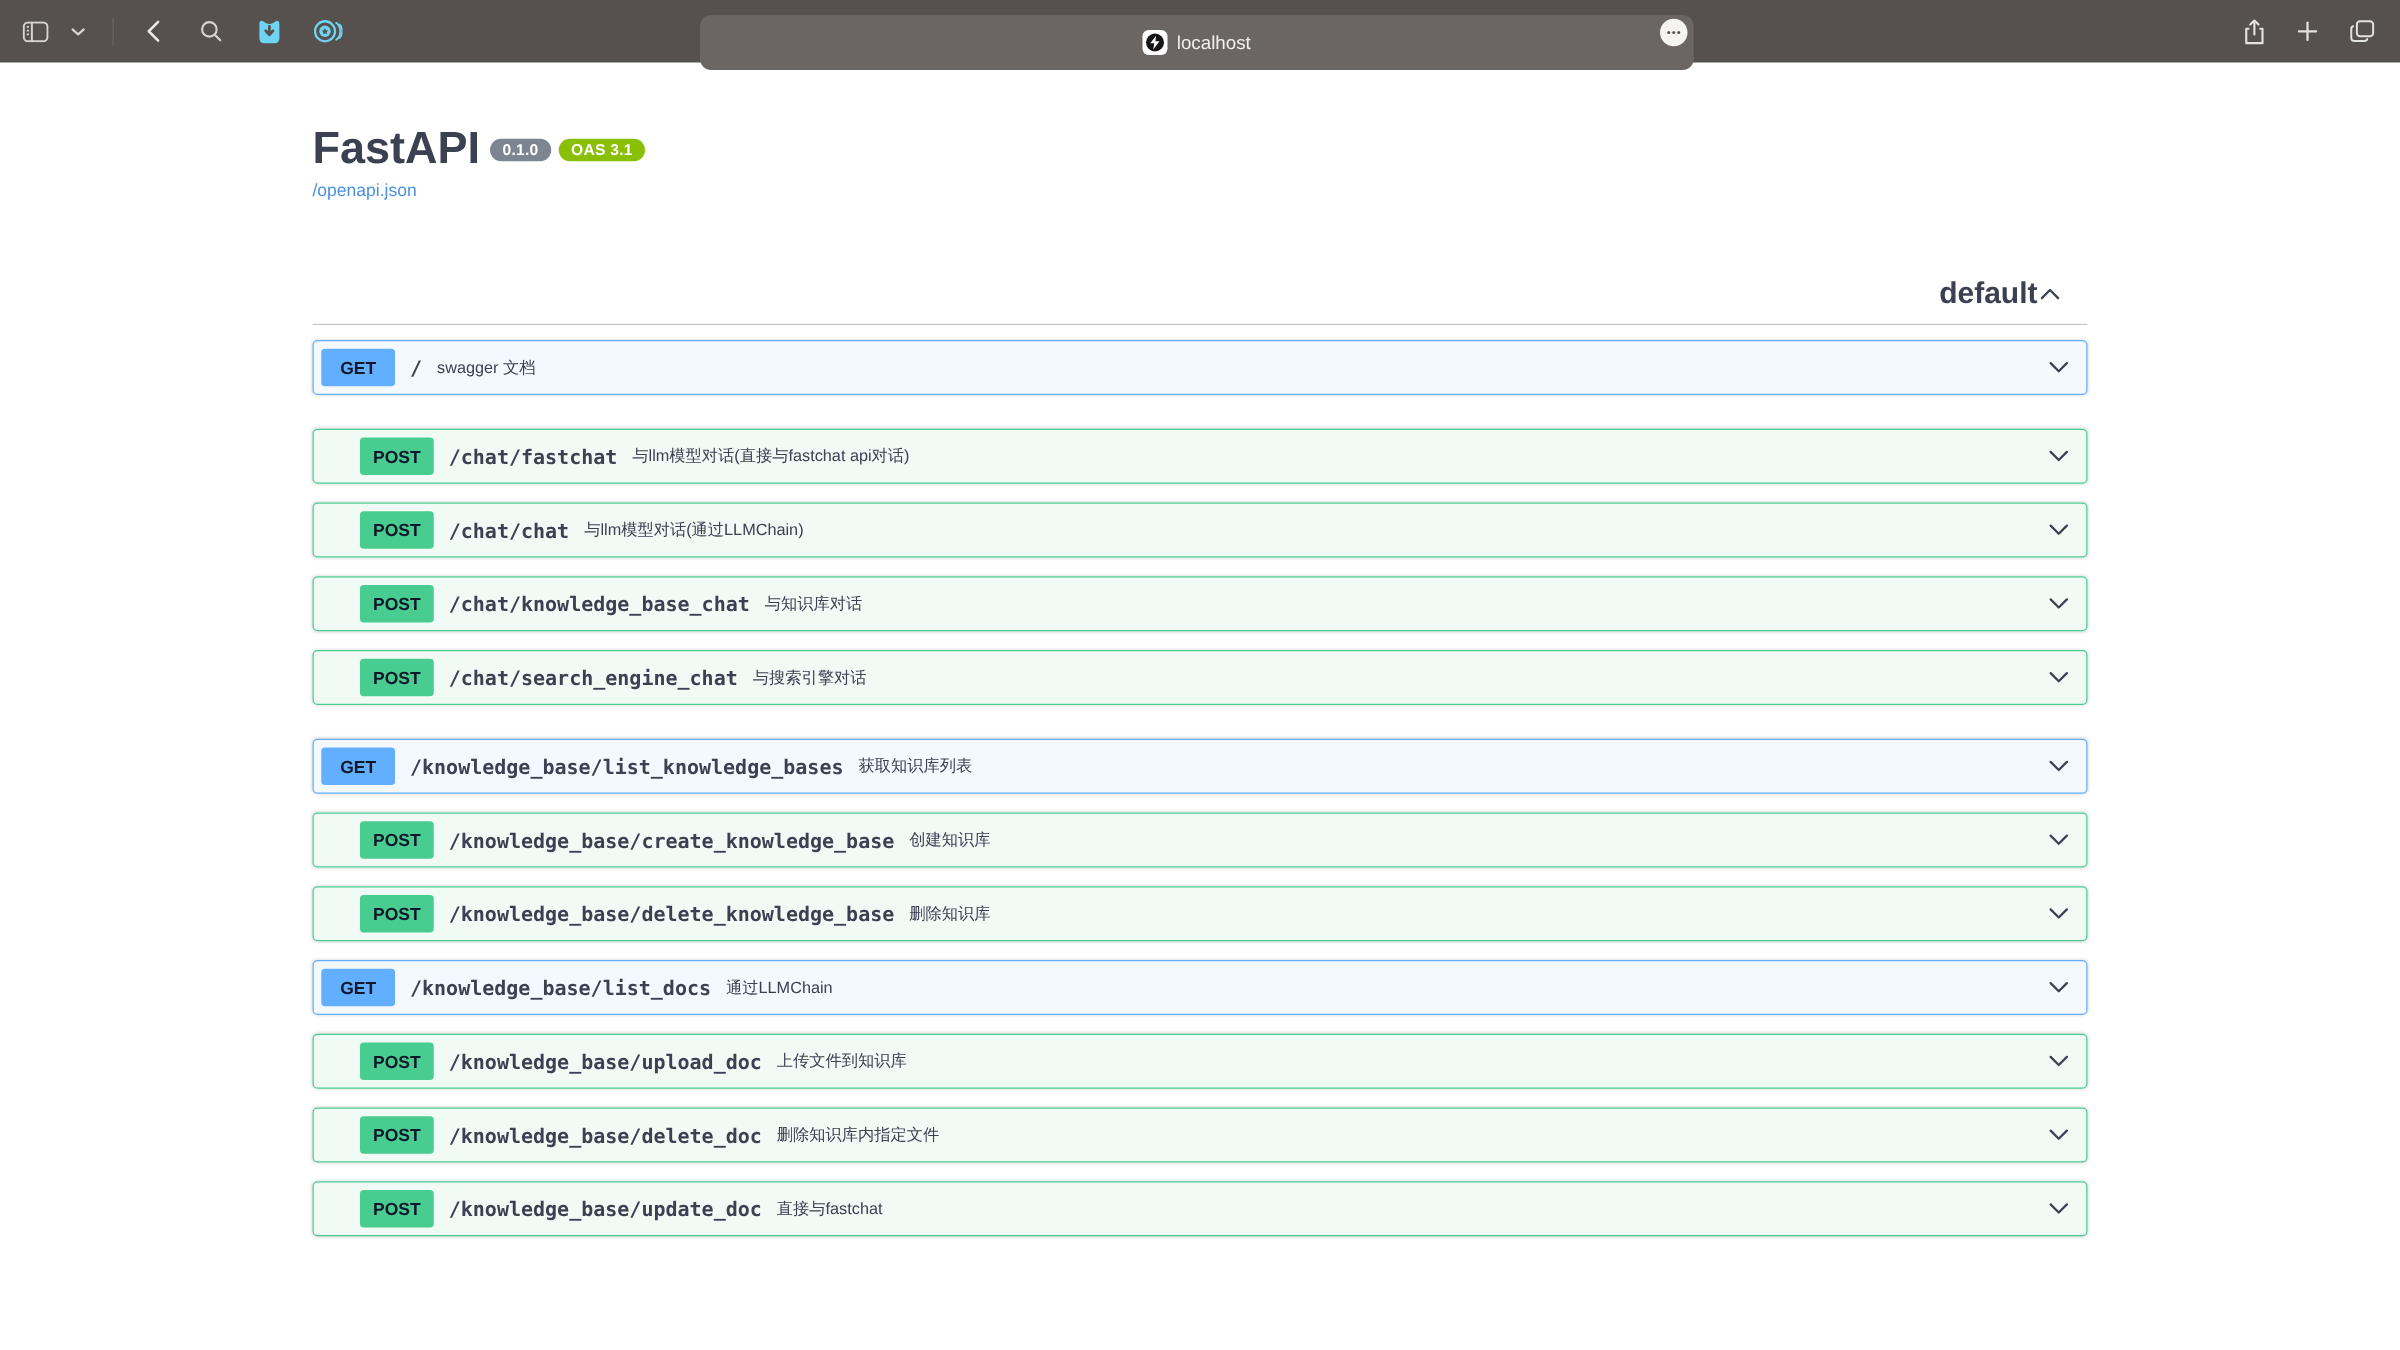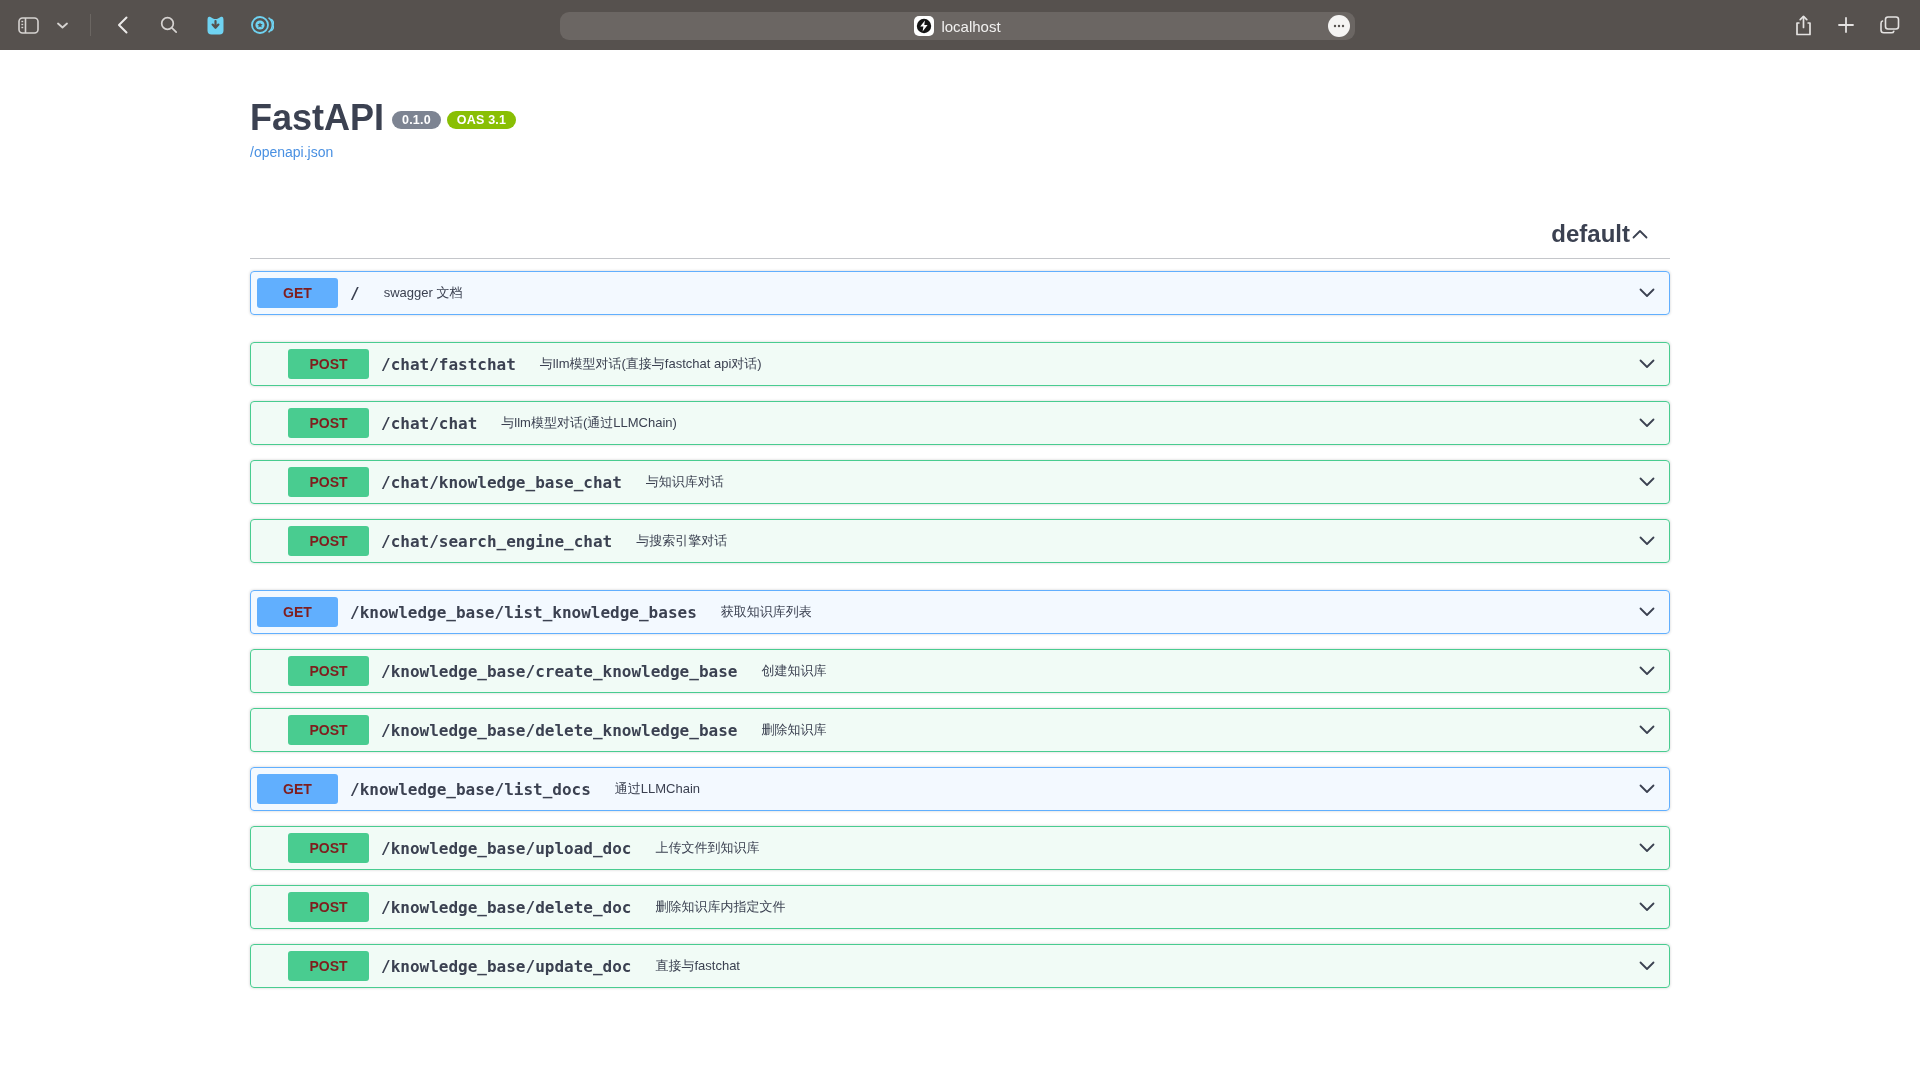--- a/index.html
+++ b/index.html
@@ -7,21 +7,21 @@
     font-family: "Liberation Sans", sans-serif; }
 
   
   .toolbar { height: 50px; background: #56514e; display: flex; align-items: center;
     padding: 0 16px; position: relative; }
   .tb-group { display: flex; align-items: center; gap: 14px; }
   .tb-btn { display: flex; align-items: center; justify-content: center;
     background: none; border: none; cursor: pointer; padding: 2px; }
   .tb-sep { width: 1px; height: 22px; background: #6b6662; margin: 0 6px; }
   .addr-wrap { position: absolute; left: 560px; width: 795px; top: 12px; }
-  .address-bar { height: 28px; background: #6b6663; border-radius: 9px;
+  .address-bar { height: 44px; background: #6b6663; border-radius: 9px;
     display: flex; align-items: center; justify-content: center; position: relative;
     color: #f2f1f0; font-size: 15px; }
   .favicon { width: 20px; height: 20px; background: #fff; border-radius: 5px;
     display: inline-flex; align-items: center; justify-content: center; margin-right: 7px; }
   .addr-more { position: absolute; right: 5px; top: 3px; width: 22px; height: 22px;
     border-radius: 50%; background: #f5f4f3; border: none; display: flex;
     align-items: center; justify-content: center; cursor: pointer; }
   .tb-right { position: absolute; right: 18px; top: 0; height: 50px;
     display: flex; align-items: center; gap: 22px; }
 
@@ -42,28 +42,28 @@
   .opblock-tag { display: flex; align-items: center; justify-content: flex-end;
     padding: 10px 20px 10px 10px; border-bottom: 1px solid rgba(59,65,81,.3);
     cursor: pointer; }
   .opblock-tag h3 { font-size: 24px; font-weight: 700; color: #3b4151; line-height: 29px; }
   .section-rows { padding-top: 12px; }
 
   .opblock { border-radius: 4px; margin: 0 0 15px; box-shadow: 0 0 3px rgba(0,0,0,.19); }
   .opblock.get  { background: rgba(97,175,254,.08); border: 1px solid #61affe; }
   .opblock.post { background: rgba(73,204,144,.08); border: 1px solid #49cc90; padding-left: 31px; }
   .opblock-summary { display: flex; align-items: center; padding: 6px; cursor: pointer; }
-  .method-badge { width: 81px; text-align: center; font-size: 14px; font-weight: 700;
-    color: #7f1d1d; padding: 7px 0; border-radius: 3px;
+  .method-badge { width: 59px; text-align: center; font-size: 14px; font-weight: 700;
+    color: #0f172a; padding: 7px 0; border-radius: 3px;
     font-family: "Liberation Sans", sans-serif; flex: 0 0 auto; }
   .opblock.get  .method-badge { background: #61affe; }
   .opblock.post .method-badge { background: #49cc90; }
   .endpoint-path { margin-left: 12px; font-family: "DejaVu Sans Mono", "Liberation Mono", monospace;
     font-size: 16px; font-weight: 700; color: #3b4151; letter-spacing: 0; }
-  .endpoint-desc { margin-left: 24px; font-size: 13px; color: #3b4151; }
+  .endpoint-desc { margin-left: 12px; font-size: 13px; color: #3b4151; }
   .row-arrow { margin-left: auto; margin-right: 8px; background: none; border: none;
     cursor: pointer; display: flex; align-items: center; }
 
   .icon { display: block; }
 </style>
 </head>
 <body>
 
 <div class="toolbar">
   <div class="tb-group">

